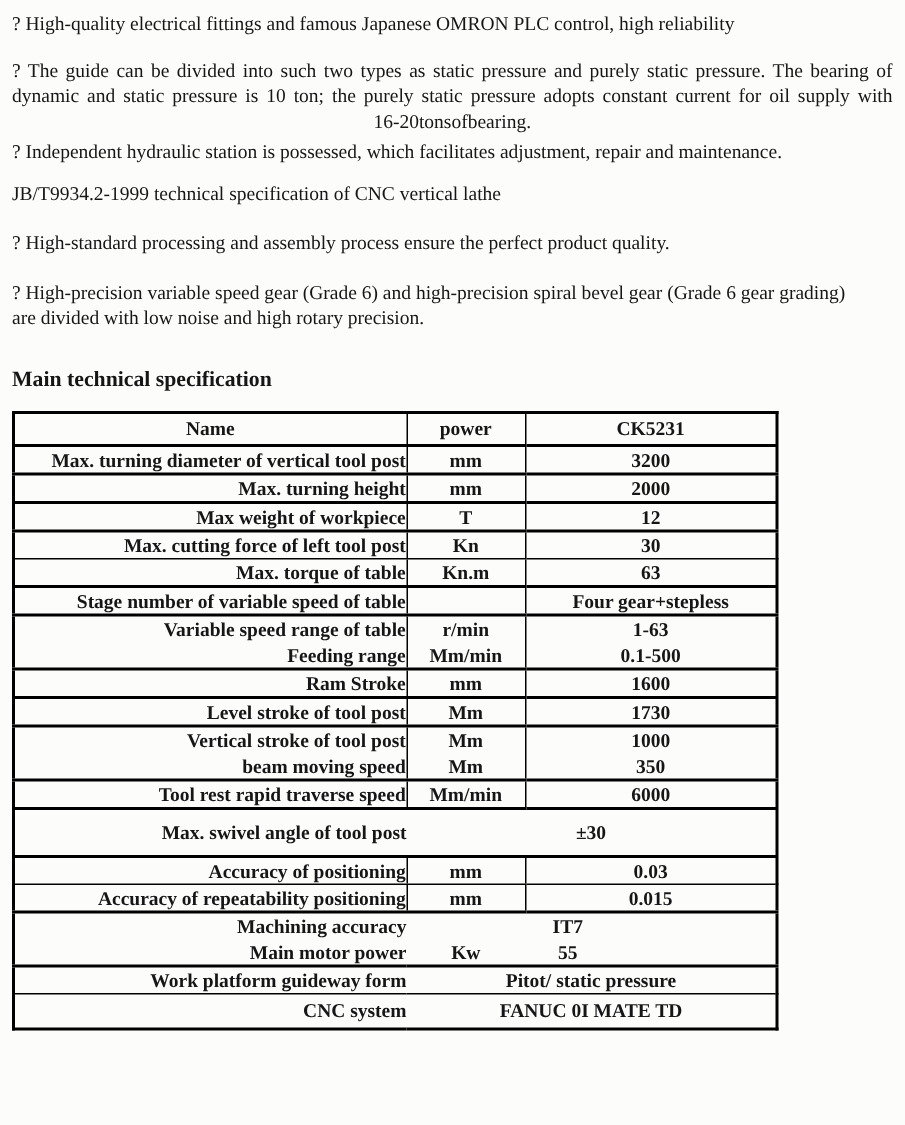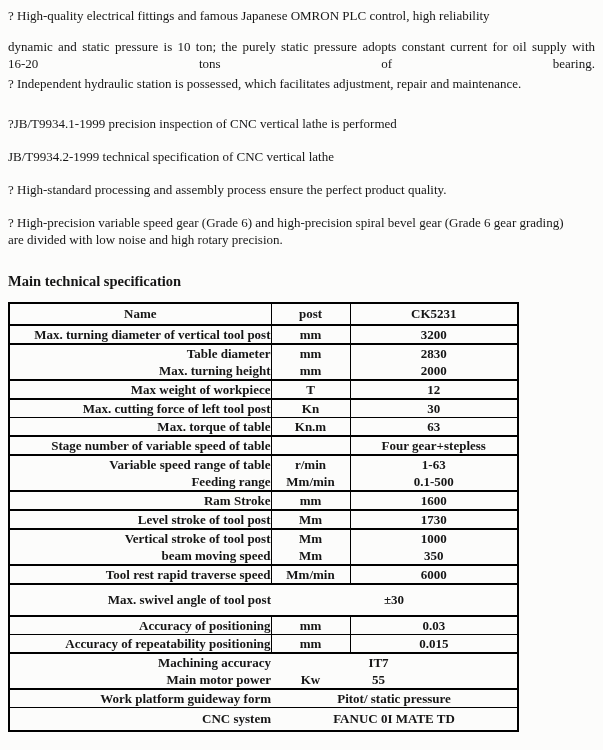--- a/index.html
+++ b/index.html
@@ -8,27 +8,27 @@
     background:#fcfcfb;color:#161616;
     font-family:"Liberation Serif","DejaVu Serif",serif;
     font-size:13px;line-height:17px;
     -webkit-font-smoothing:none;
   }
   .page{padding:7px 8px 0 8px;box-sizing:border-box;}
 
   
   .para{margin:0 0 14px 0;}
   .para.p2{margin-bottom:3px;}
-  .para.p3{margin-bottom:23px;}
+  .para.p3{margin-bottom:11px;}
   .para.p4{margin-bottom:16px;}
   .para.p5{margin-bottom:16px;}
   .para.p6{margin-bottom:16px;}
   .para.p7{margin-bottom:0;}
   .jline{text-align:justify;text-align-last:justify;}
-  .spread{display:flex;justify-content:space-between;}
+  .spread{display:flex;justify-content:center;}
 
   
   .section-heading{
     margin:24px 0 11px 0;
     font-size:14.5px;line-height:19px;font-weight:bold;
   }
 
   
   table.spec{
     border-collapse:collapse;
@@ -52,32 +52,32 @@
   .shift-l{position:relative;left:-55px;display:inline-block;}
 </style>
 </head>
 <body>
 
 <div class="page">
 
   <p class="para p1">? High-quality electrical fittings and famous Japanese OMRON PLC control, high reliability</p>
 
   <div class="para p2">
+    <div class="jline">? The guide can be divided into such two types as static pressure and purely static pressure. The bearing of</div>
     <div class="jline">dynamic and static pressure is 10 ton; the purely static pressure adopts constant current for oil supply with</div>
     <div class="spread">
       <span>16-20</span>
       <span>tons</span>
       <span>of</span>
       <span>bearing.</span>
     </div>
   </div>
 
   <p class="para p3">? Independent hydraulic station is possessed, which facilitates adjustment, repair and maintenance.</p>
 
-  <p class="para p4">?JB/T9934.1-1999 precision inspection of CNC vertical lathe is performed</p>
 
   <p class="para p5">JB/T9934.2-1999 technical specification of CNC vertical lathe</p>
 
   <p class="para p6">? High-standard processing and assembly process ensure the perfect product quality.</p>
 
   <div class="para p7">
     <div>? High-precision variable speed gear (Grade 6) and high-precision spiral bevel gear (Grade 6 gear grading)</div>
     <div>are divided with low noise and high rotary precision.</div>
   </div>
 
@@ -86,35 +86,30 @@
   <table class="spec">
     <colgroup>
       <col style="width:262px">
         <col style="width:79px">
         <col style="width:168px">
     </colgroup>
 
     <tbody>
         <tr class="bb2">
       <th>Name</th>
-      <th class="cdiv">post</th>
+      <th class="cdiv">power</th>
       <th class="cdiv">CK5231</th>
     </tr>
 
     <tr class="bb2">
       <td class="name">Max. turning diameter of vertical tool post</td>
       <td class="cdiv cc">mm</td>
       <td class="cdiv cc">3200</td>
     </tr>
 
-    <tr class="bb0">
-      <td class="name">Table diameter</td>
-      <td class="cdiv cc">mm</td>
-      <td class="cdiv cc">2830</td>
-    </tr>
 
     <tr class="bb2">
       <td class="name">Max. turning height</td>
       <td class="cdiv cc">mm</td>
       <td class="cdiv cc">2000</td>
     </tr>
 
     <tr class="bb2">
       <td class="name">Max weight of workpiece</td>
       <td class="cdiv cc">T</td>

